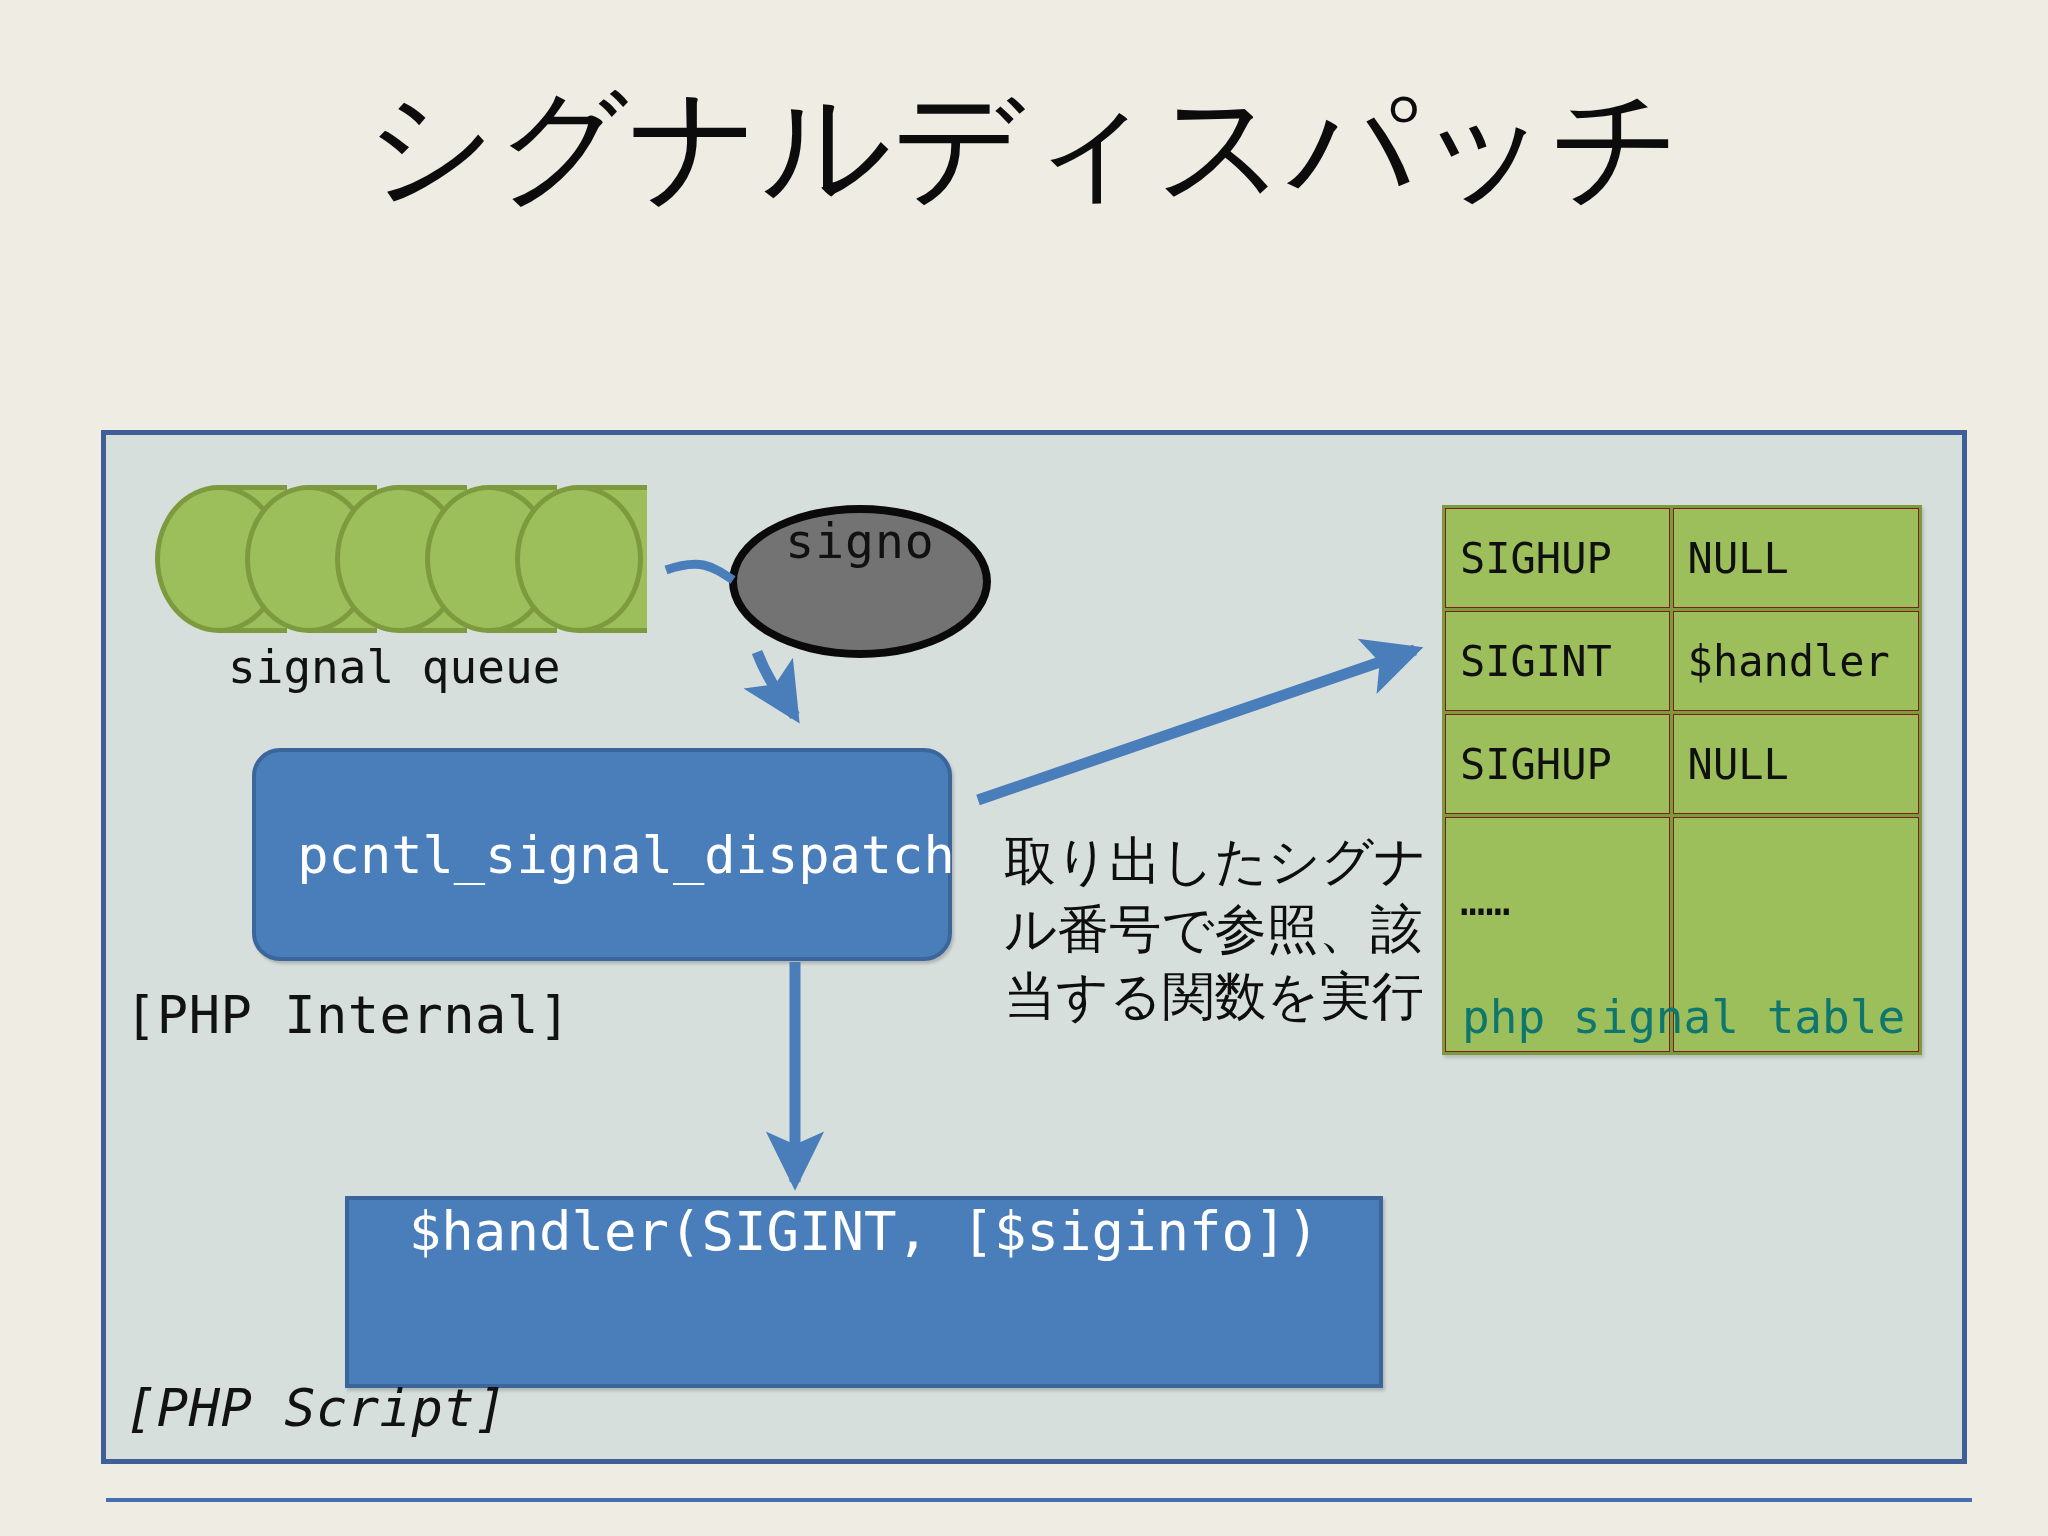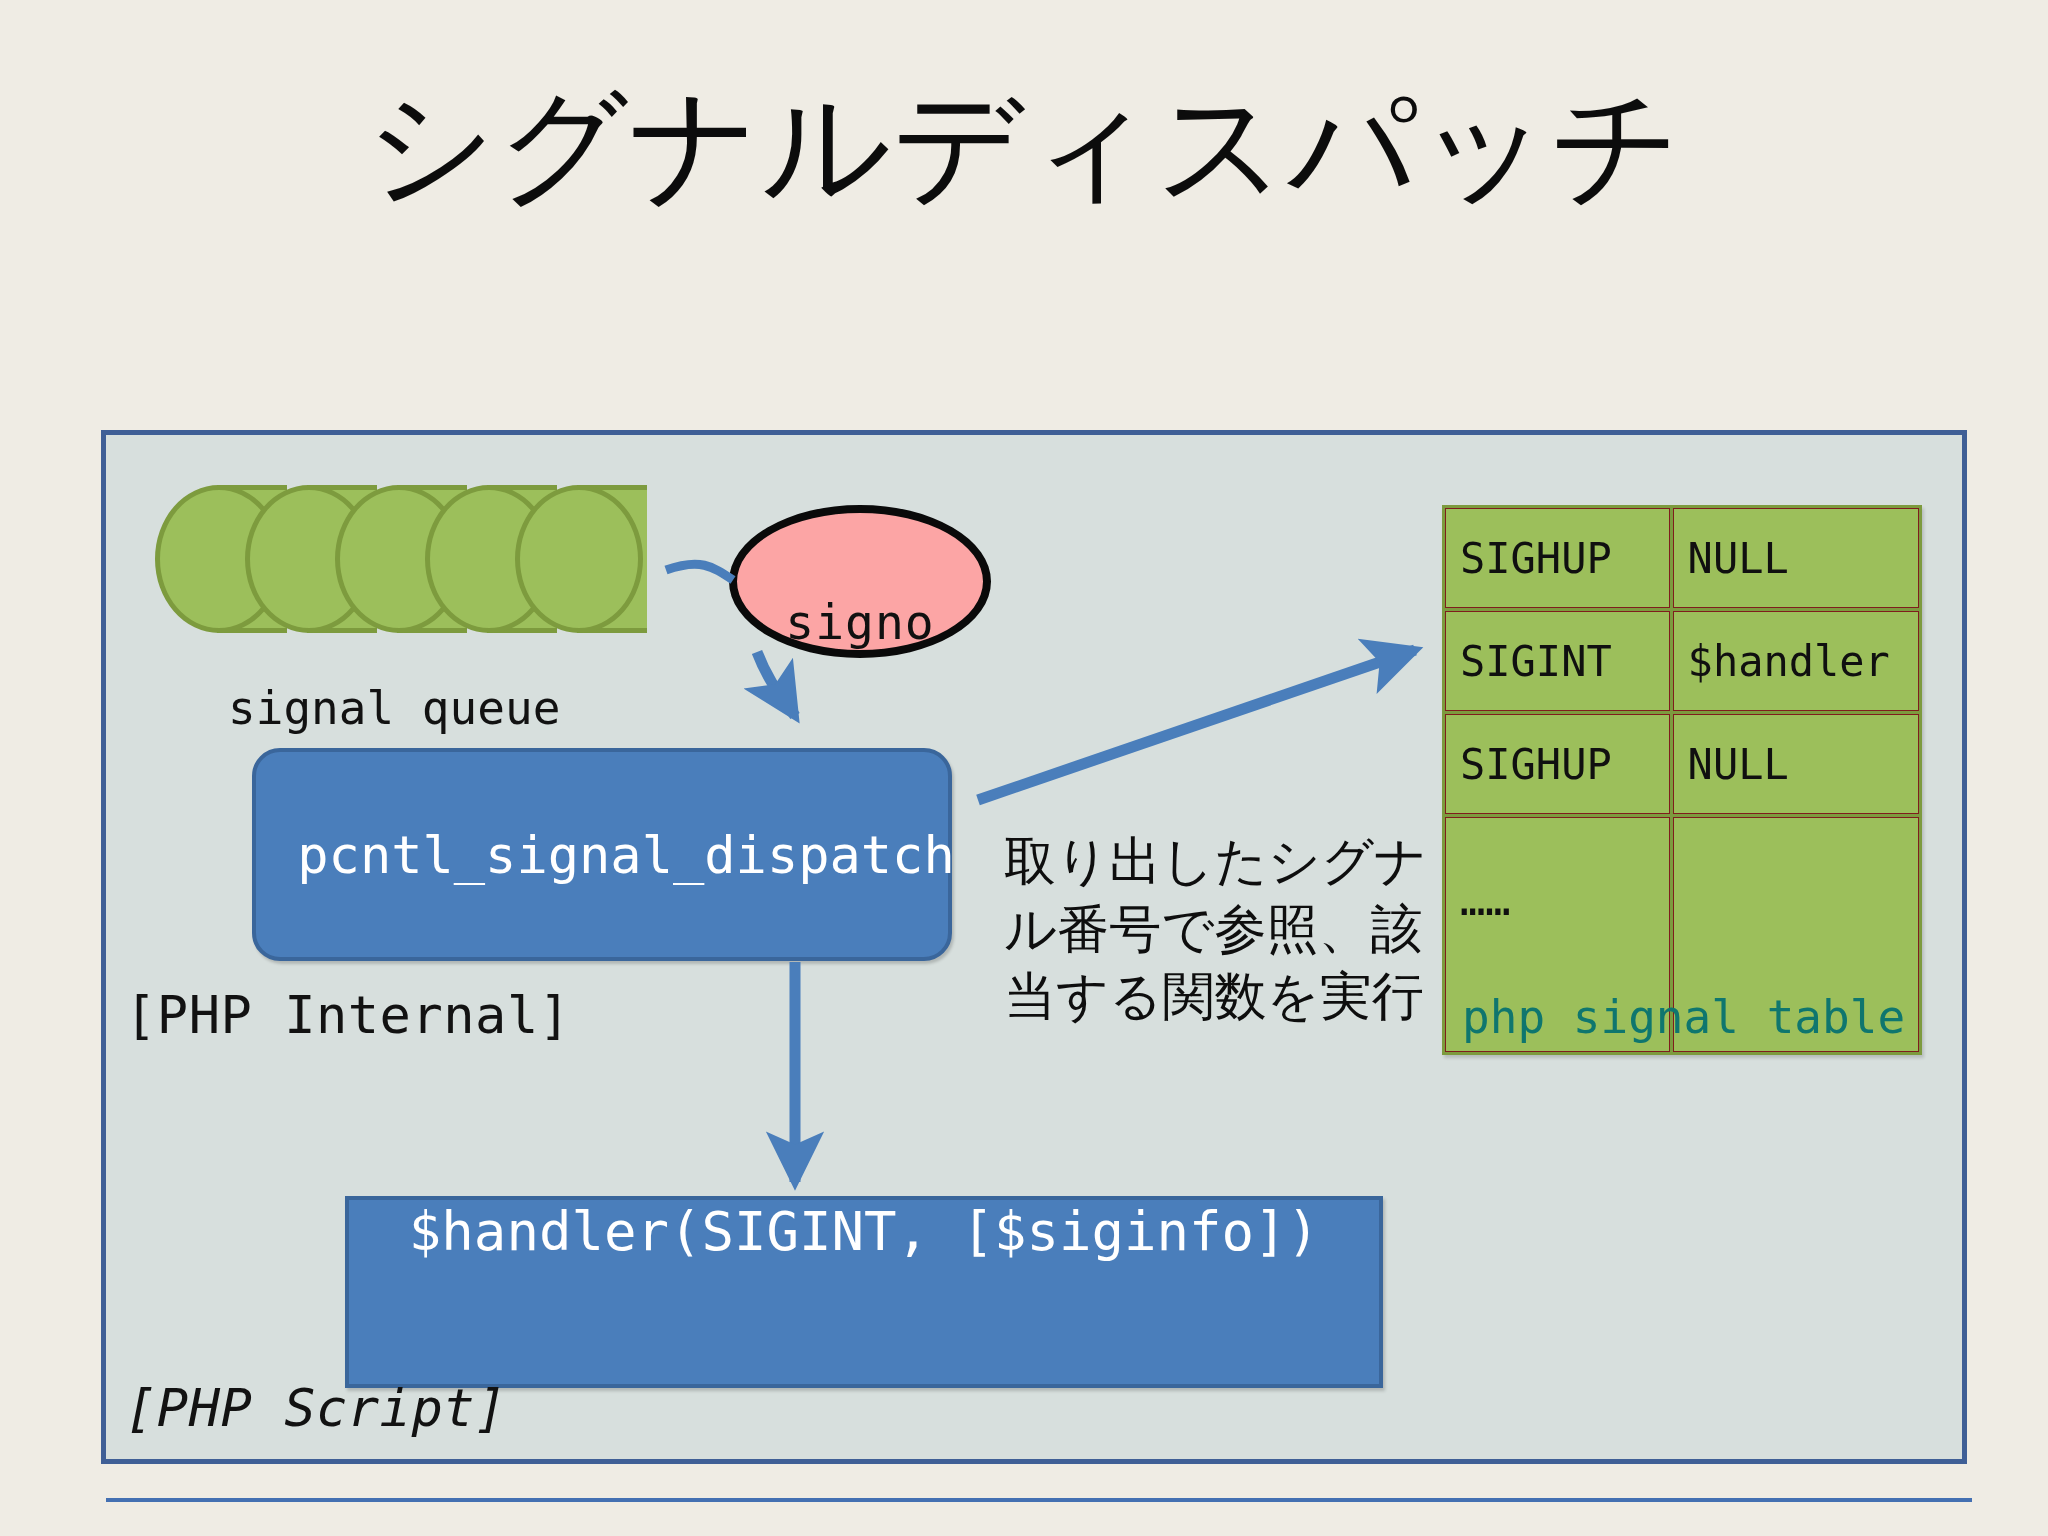--- a/index.html
+++ b/index.html
@@ -93,36 +93,35 @@
     border-bottom: 5px solid #7D9B3E;
   }
   #queue-label {
     position: absolute;
     left: 228px;
     top: 640px;
     font-family: "DejaVu Sans Mono", monospace;
     font-size: 46px;
     color: #121212;
     white-space: nowrap;
-    margin-top: 41px;
   }
 
   
   #signo-bubble {
     position: absolute;
     left: 729px;
     top: 505px;
     width: 262px;
     height: 153px;
     box-sizing: border-box;
-    background: #fca5a5;
+    background: #737373;
     border: 8px solid #0A0A0A;
     border-radius: 50%;
     display: flex;
-    align-items: flex-end;
+    align-items: flex-start;
     justify-content: center;
   }
   #signo-bubble span {
     font-family: "DejaVu Sans Mono", monospace;
     font-size: 48px;
     color: #111111;
     letter-spacing: 0.02em;
   }
 
   

